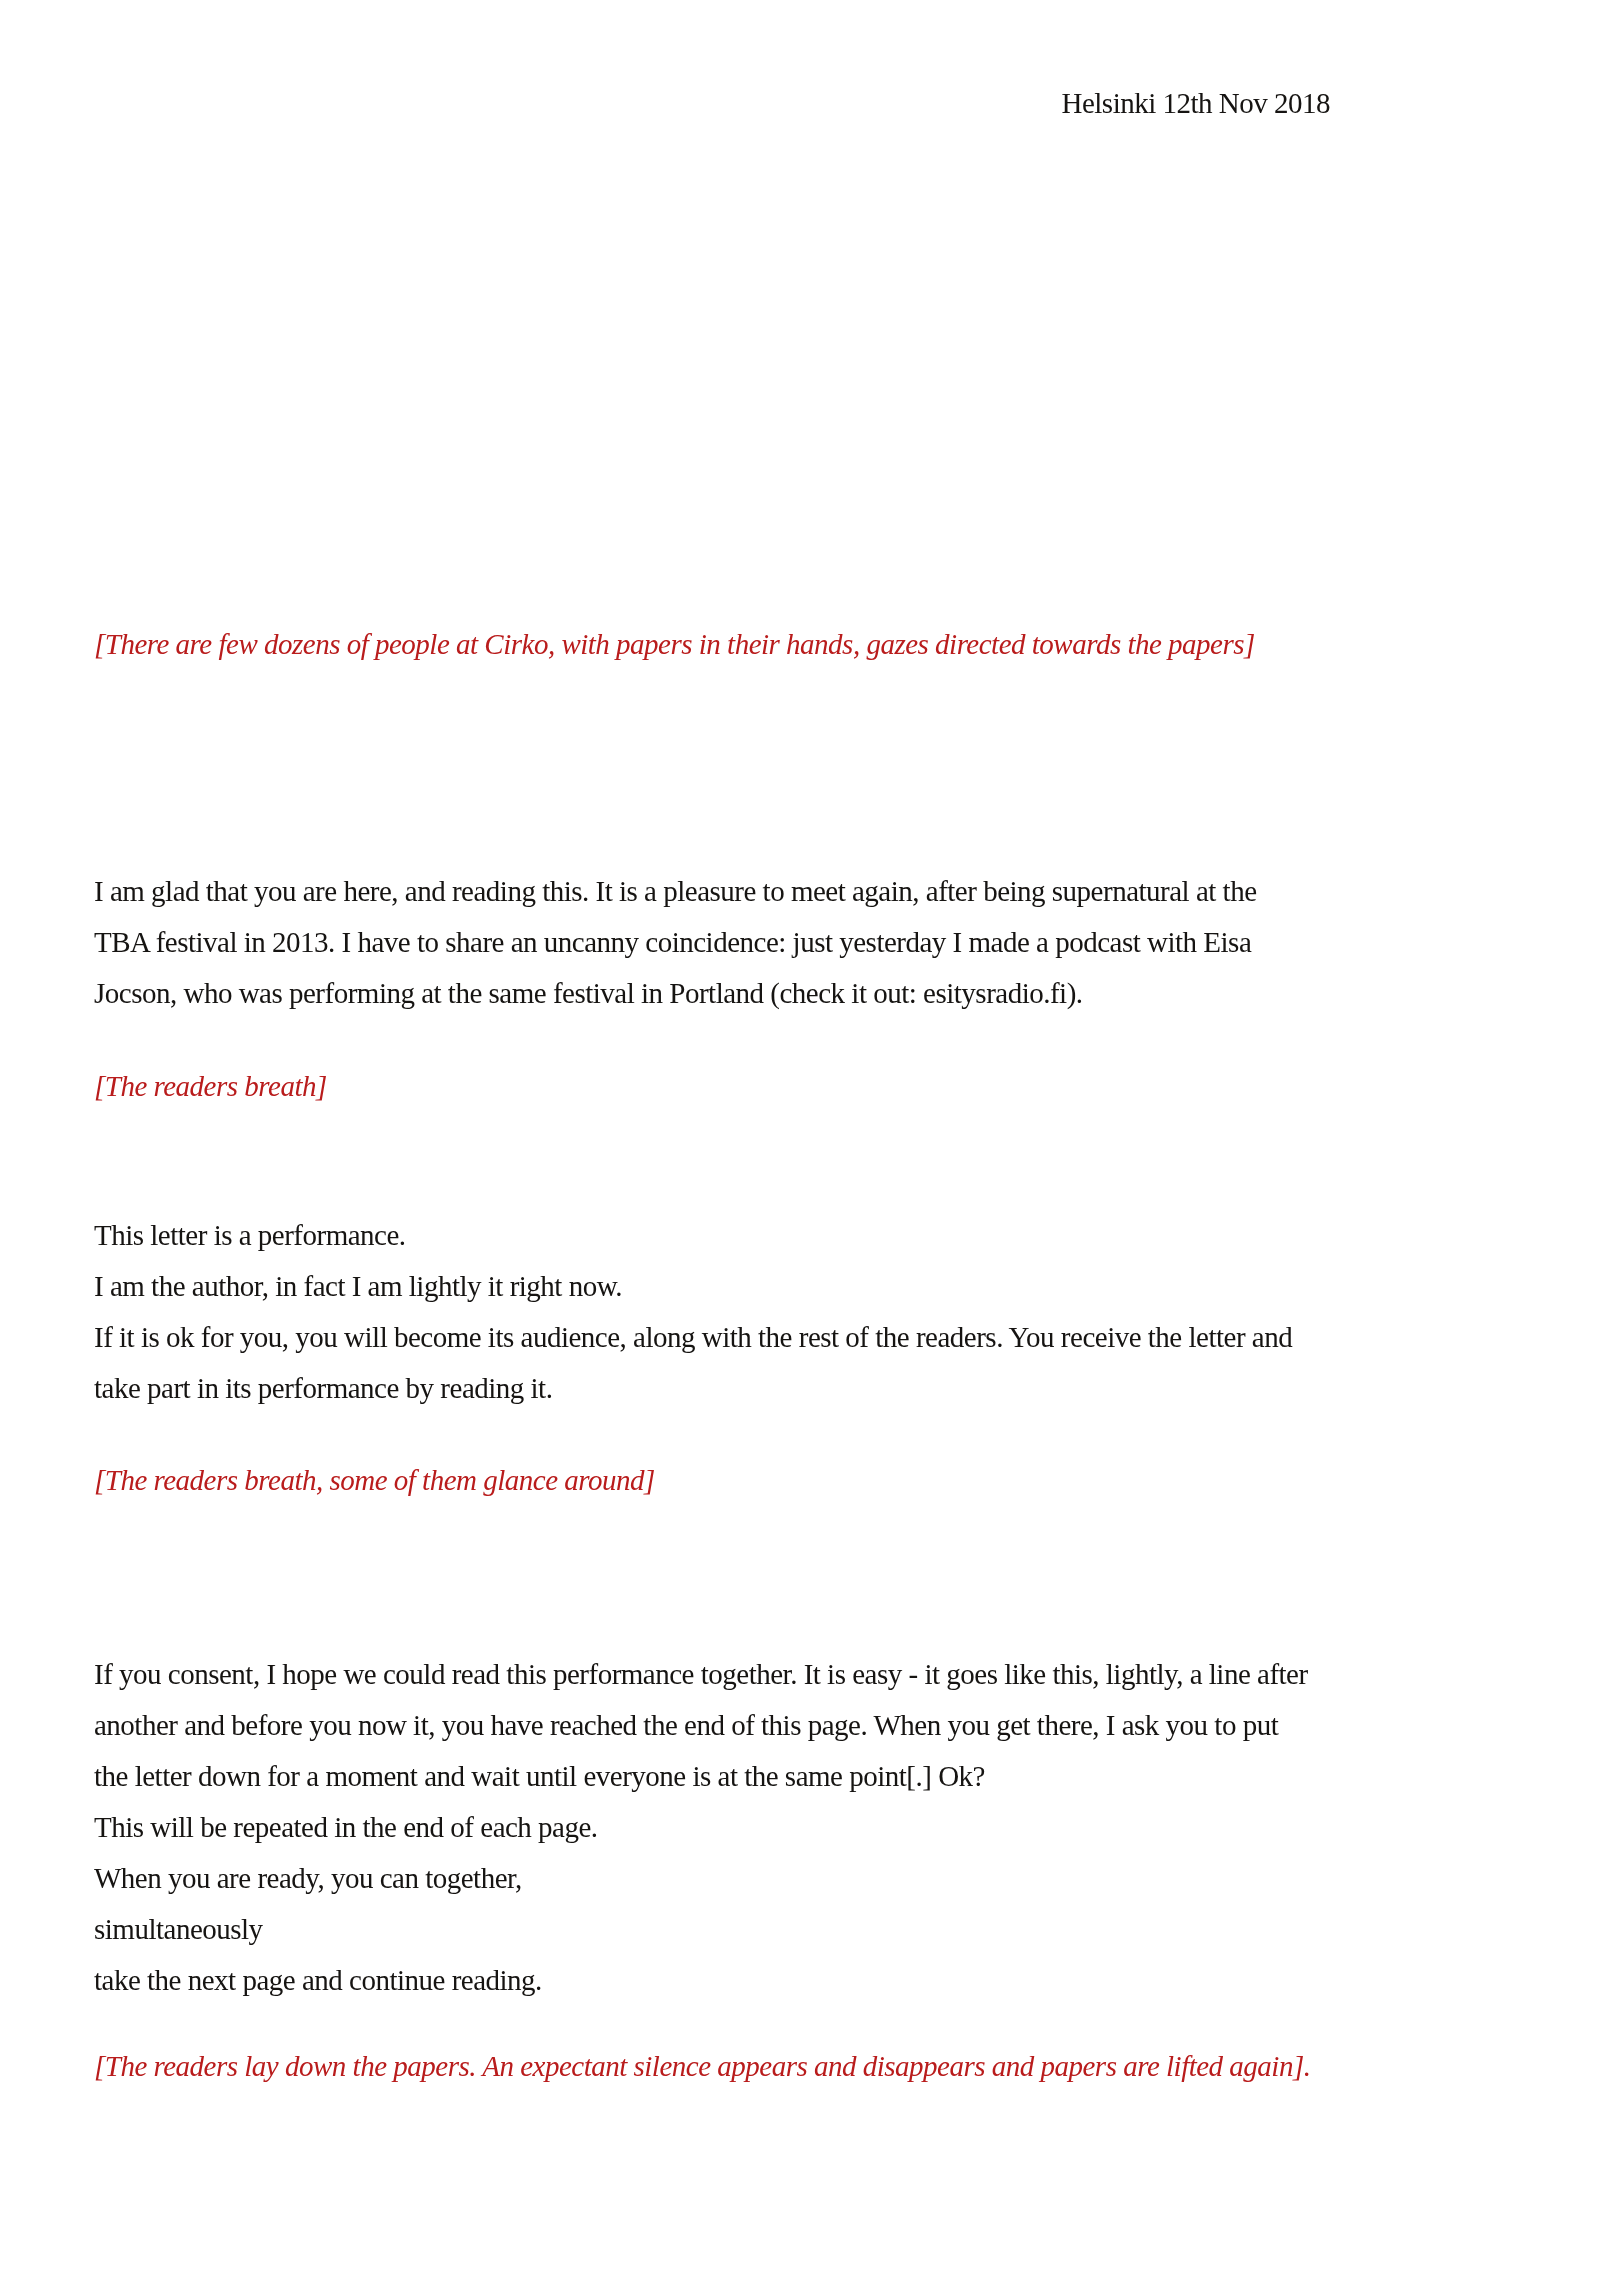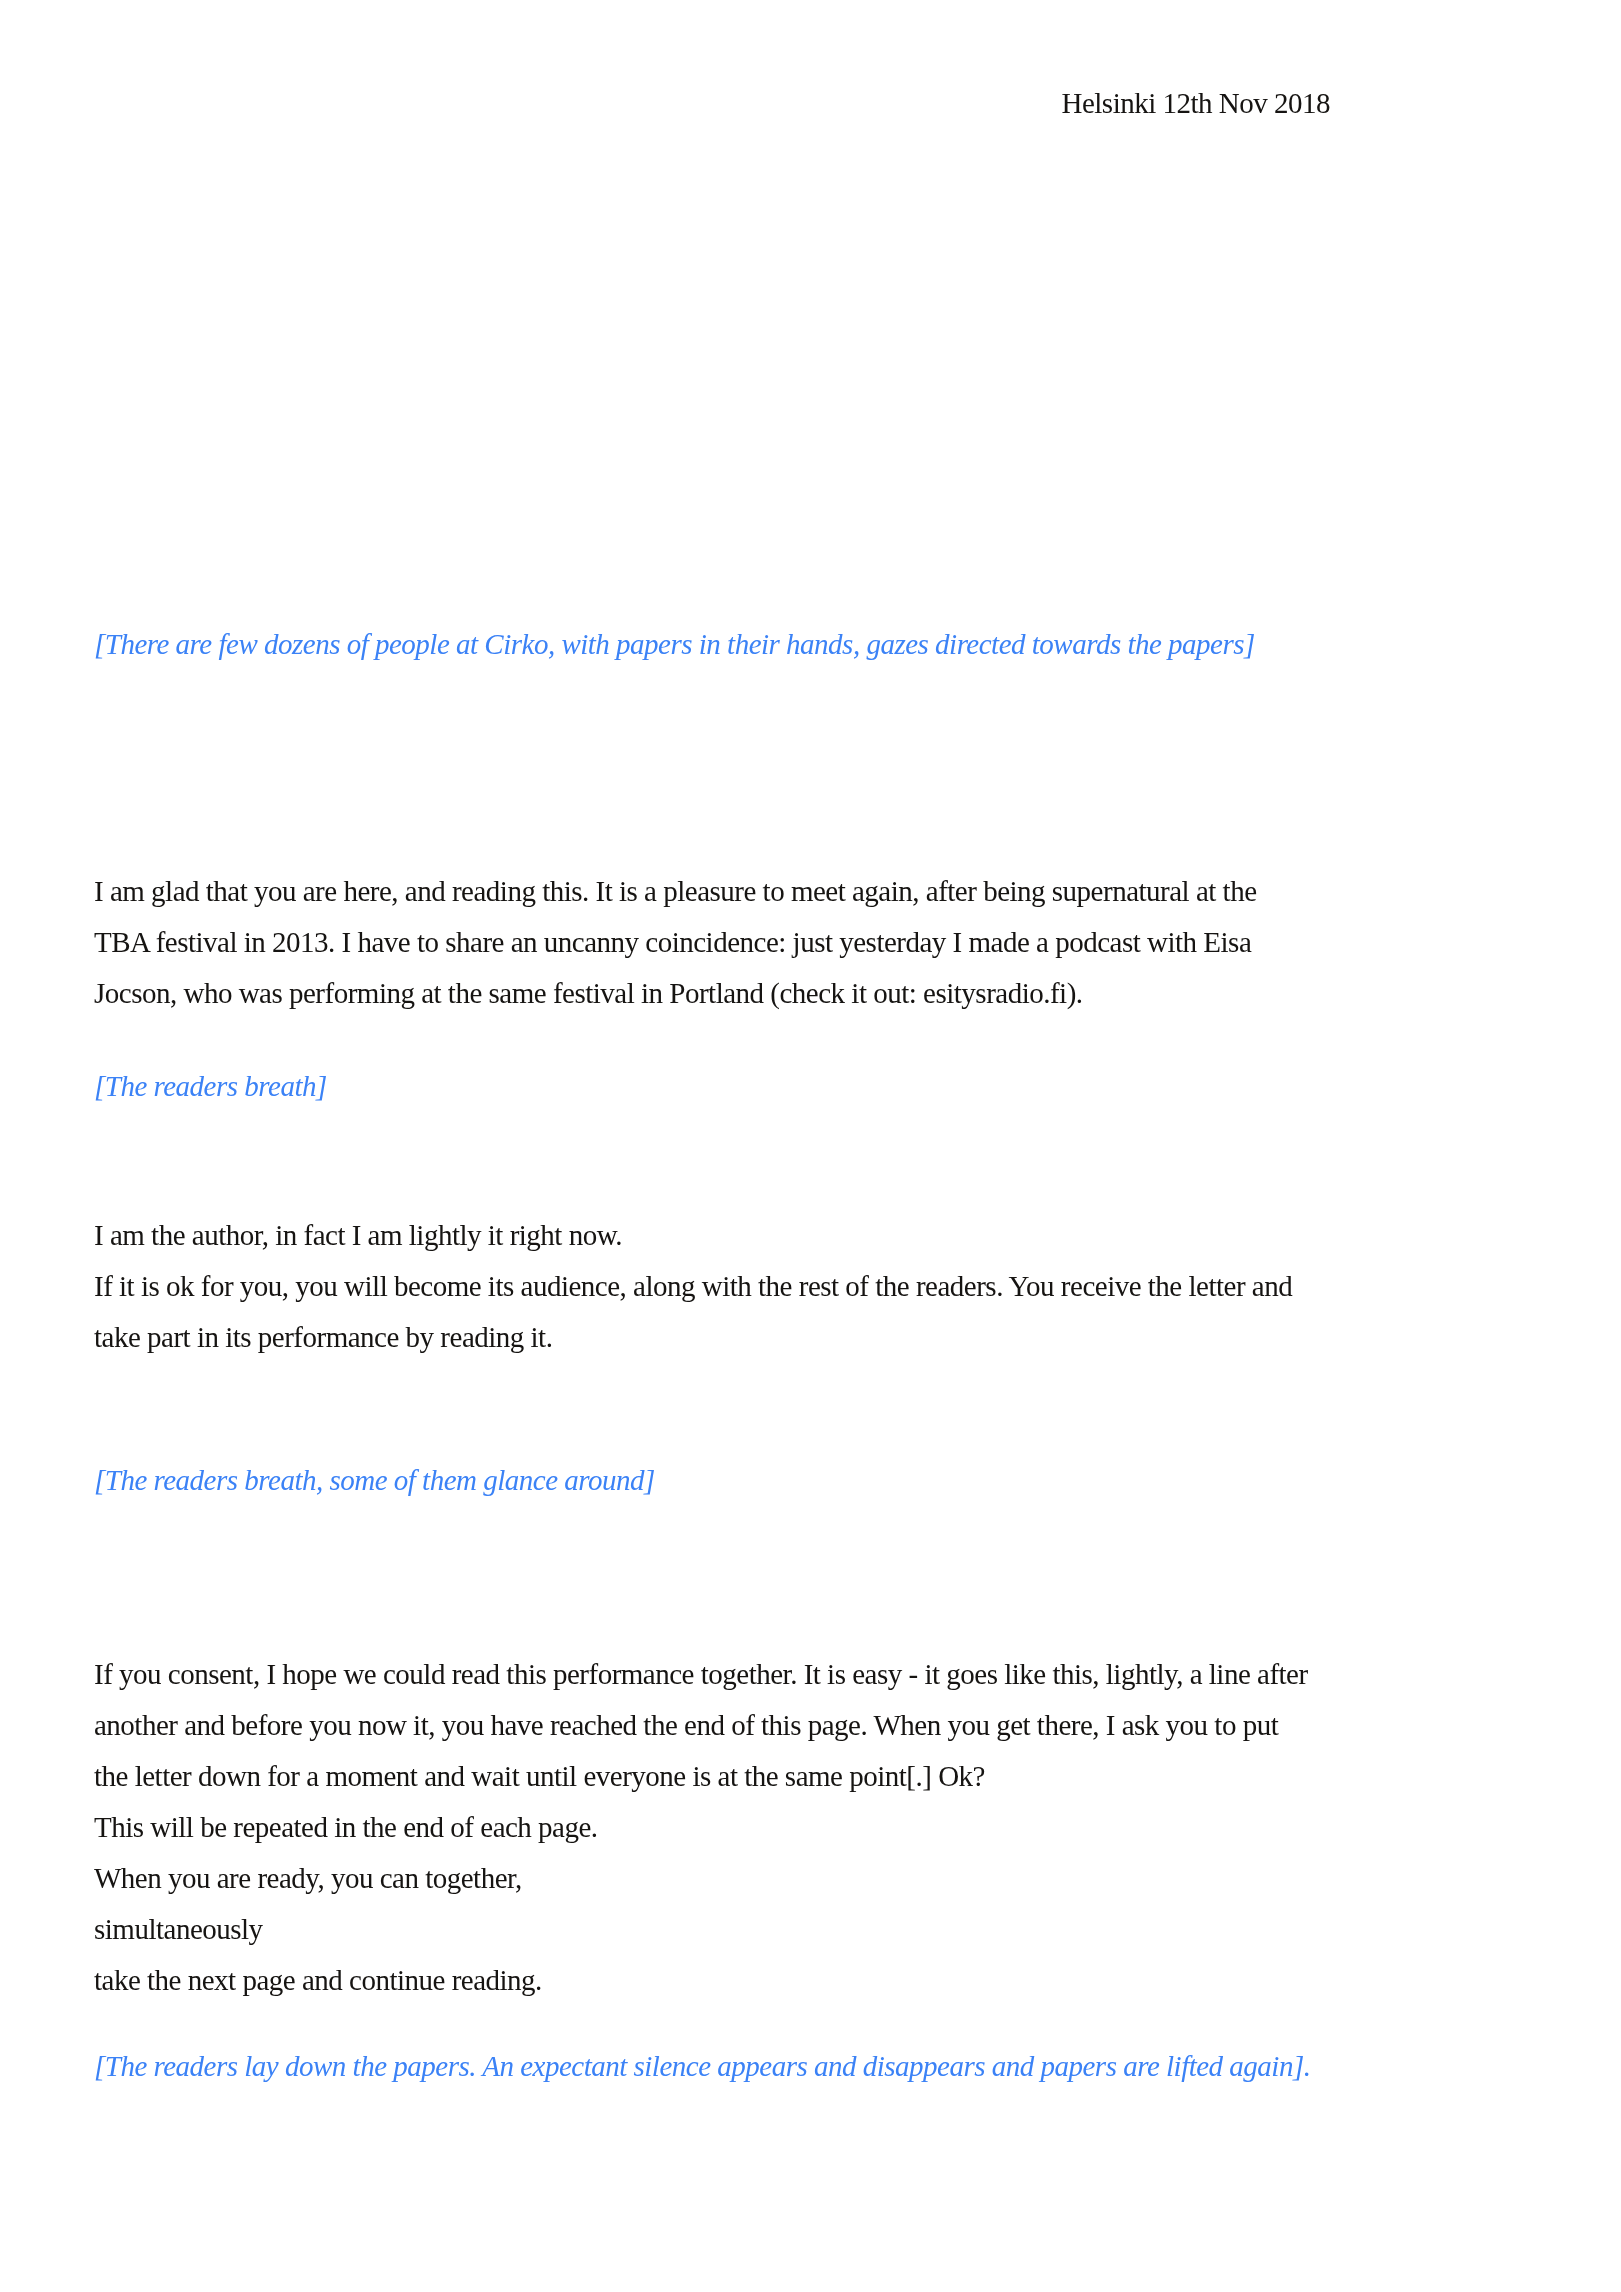--- a/index.html
+++ b/index.html
@@ -22,21 +22,21 @@
   .block {
     position: absolute;
     left: 94px;
     right: 149px;
   }
   .date {
     top: 78px;
     text-align: right;
   }
   .stage {
-    color: #3b82f6;
+    color: #b91c1c;
     font-style: italic;
   }
   .pos-stage-opening { top: 619px; }
   .pos-salutation    { top: 768px; }
   .pos-para-intro    { top: 866px; }
   .pos-stage-breath  { top: 1061px; }
   .pos-para-perf     { top: 1210px; }
   .pos-stage-glance  { top: 1455px; }
   .pos-para-instr    { top: 1649px; }
   .pos-stage-closing { top: 2041px; }
@@ -54,20 +54,21 @@
 
   <div class="block pos-para-intro">
     <div class="line">I am glad that you are here, and reading this. It is a pleasure to meet again, after being supernatural at the</div>
     <div class="line">TBA festival in 2013. I have to share an uncanny coincidence: just yesterday I made a podcast with Eisa</div>
     <div class="line">Jocson, who was performing at the same festival in Portland (check it out: esitysradio.fi).</div>
   </div>
 
   <div class="block stage line pos-stage-breath">[The readers breath]</div>
 
   <div class="block pos-para-perf">
+    <div class="line">This letter is a performance.</div>
     <div class="line">I am the author, in fact I am lightly it right now.</div>
     <div class="line">If it is ok for you, you will become its audience, along with the rest of the readers. You receive the letter and</div>
     <div class="line">take part in its performance by reading it.</div>
   </div>
 
   <div class="block stage line pos-stage-glance">[The readers breath, some of them glance around]</div>
 
   <div class="block pos-para-instr">
     <div class="line">If you consent, I hope we could read this performance together. It is easy - it goes like this, lightly, a line after</div>
     <div class="line">another and before you now it, you have reached the end of this page. When you get there, I ask you to put</div>

